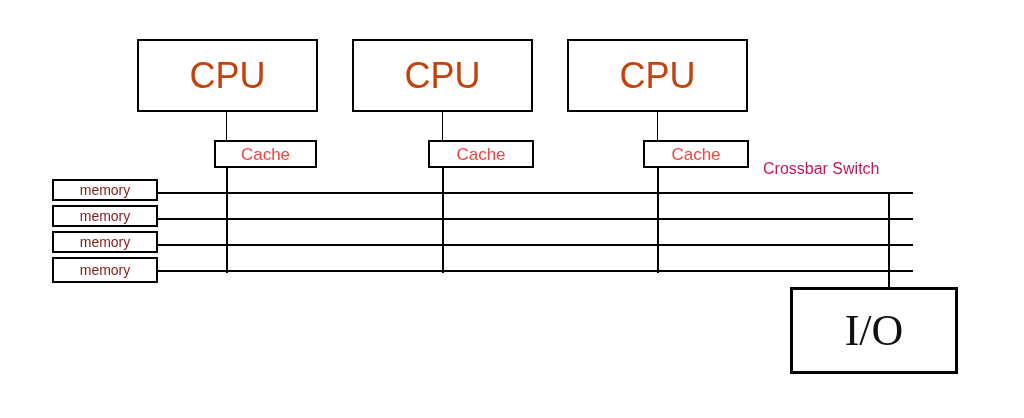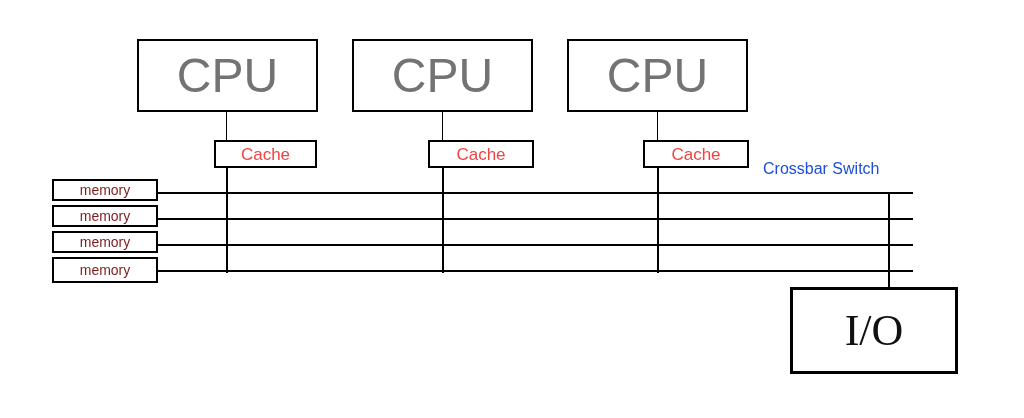--- a/index.html
+++ b/index.html
@@ -24,23 +24,23 @@
     border: 2px solid #000000;
     display: flex;
     align-items: center;
     justify-content: center;
     color: #1a1a1a;
     line-height: 1;
     white-space: nowrap;
   }
   .cpu-box {
     border-width: 2px;
-    font-size: 48px;
+    font-size: 36px;
     font-family: "Liberation Sans", sans-serif;
-    color: #737373;
+    color: #c2410c;
   }
   .cache-box {
     border-width: 2px;
     font-size: 17px;
     color: #ef4444;
     margin-left: 39px;
   }
   .mem-box {
     border-width: 2px;
     font-size: 14px;
@@ -65,21 +65,21 @@
     border-left: 2px solid #000000;
     box-sizing: border-box;
   }
   .thin {
     border-width: 1.6px;
   }
 
   .label {
     position: absolute;
     white-space: nowrap;
-    color: #1d4ed8;
+    color: #be185d;
     line-height: 1;
   }
   .crossbar-label {
     font-size: 16px;
   }
 </style>
 </head>
 <body>
 
 <div id="canvas">

